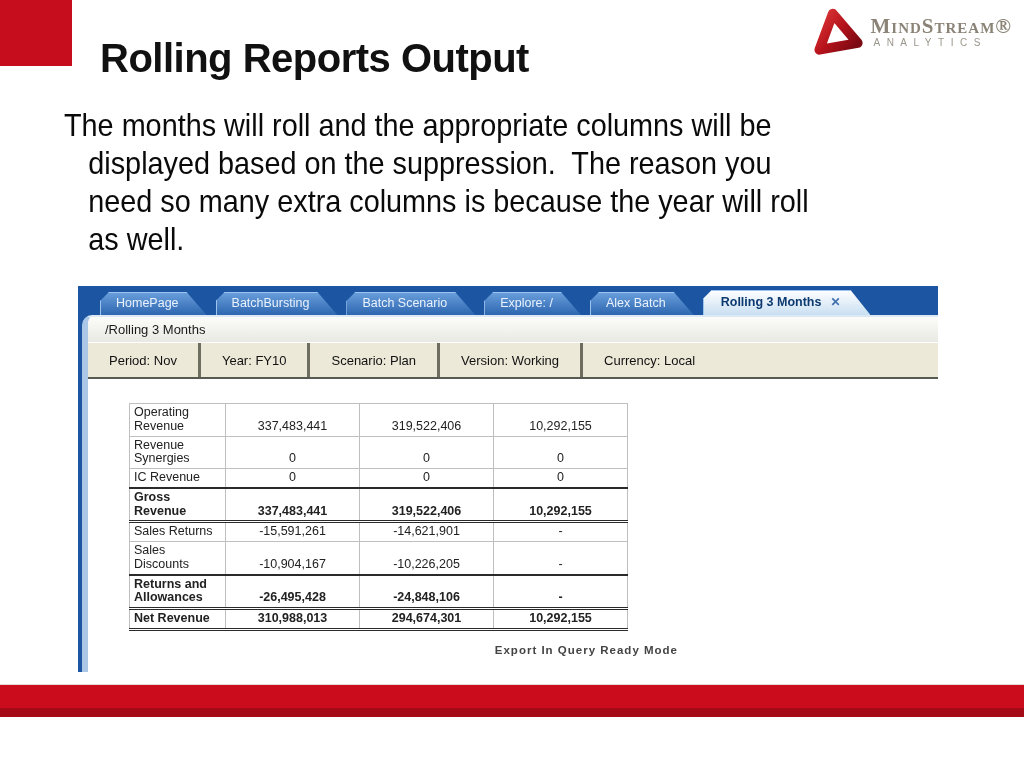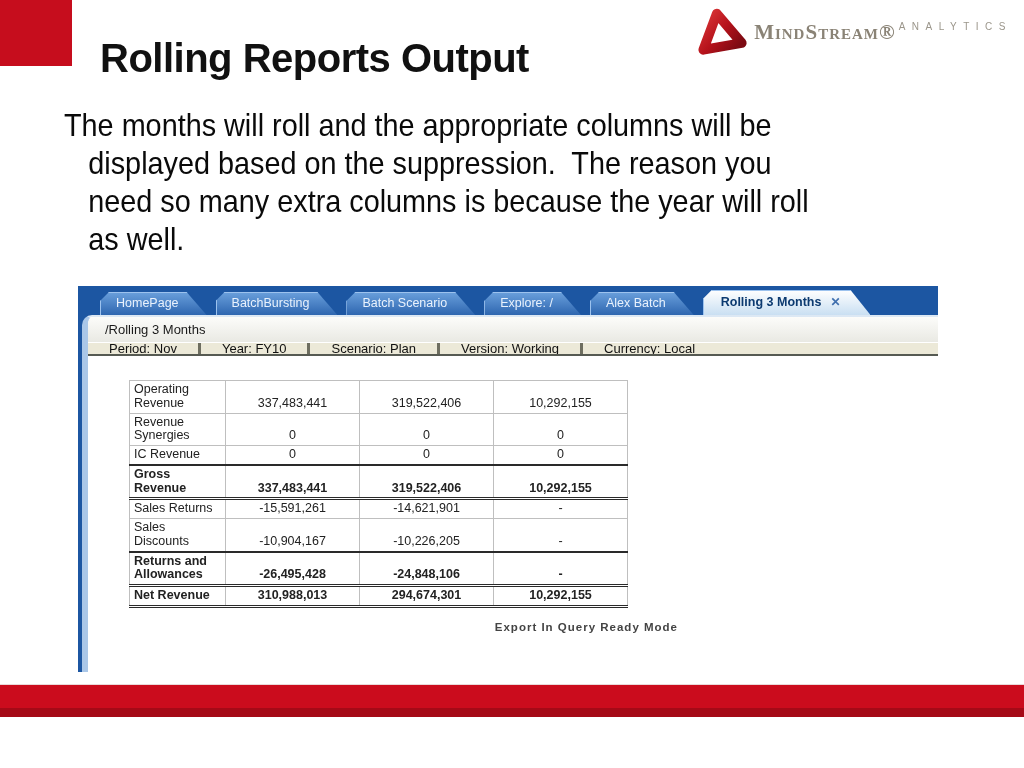--- a/index.html
+++ b/index.html
@@ -10,21 +10,21 @@
   
   .red-square { position:absolute; left:0; top:0; width:72px; height:66px; background:#c60d1d; }
 
   
   .title { position:absolute; left:100px; top:36px; font-size:40px; font-weight:bold;
            color:#111; letter-spacing:-0.5px; }
 
   
   .logo { position:absolute; right:12px; top:6px; display:flex; align-items:center; gap:8px; }
   .logo-tri { transform:rotate(-10deg); }
-  .logo-text { display:flex; line-height:1.05; }
+  .logo-text { display:flex; flex-direction:column; line-height:1.05; }
   .logo-name { font-family:"Liberation Serif", serif; font-variant:small-caps; font-weight:600;
                font-size:21px; color:#8a8376; letter-spacing:1px; }
   .logo-sub  { font-size:10px; color:#9b968b; letter-spacing:6.5px; margin-top:1px; padding-left:3px; }
 
   
   .body-text { position:absolute; left:64px; top:106px; width:1060px;
                font-size:32px; line-height:38px; color:#0a0a0a;
                transform:scaleX(0.9); transform-origin:left top; }
   .body-line { white-space:pre-wrap; }
   .body-line.indent { padding-left:27px; }
@@ -39,21 +39,21 @@
          box-shadow:inset 0 1px 0 #9cc2ee, inset 1px 0 0 #9cc2ee; }
   .tab.active { background:linear-gradient(#ffffff,#c9dff2); color:#0c3a70; font-weight:bold;
                 display:flex; align-items:center; gap:9px; padding:5px 30px 6px 18px; }
   .tab-close { color:#3f6fae; font-weight:bold; font-size:12px; line-height:1; }
 
   .panel { position:absolute; left:4px; top:29px; right:0; bottom:0; background:#fff;
            border-left:6px solid #aac7e8; border-top:2px solid #dce8f4;
            border-radius:10px 0 0 0; overflow:hidden; }
   .breadcrumb { height:25px; background:linear-gradient(#fcfcfa,#e9e9e3);
                 padding:5px 0 0 17px; font-size:13px; color:#1a1a1a; }
-  .pov { display:flex; align-items:flex-start; background:#ece9d8; height:14px;
+  .pov { display:flex; align-items:flex-start; background:#ece9d8; height:37px;
          border-top:1px solid #fff; border-bottom:2px solid #565a52;
          font-size:13px; color:#111; overflow:hidden; }
   .pov-item { padding:0 21px; white-space:nowrap; border-right:3px solid #6e6e60;
               height:100%; display:flex; align-items:center; cursor:pointer; }
   .pov-item:last-child { border-right:none; }
 
   .content { position:relative; background:#fff; height:100%; }
   table.grid { margin:24px 0 0 41px; border-collapse:collapse; font-size:12.5px;
                line-height:1.1; color:#222; }
   table.grid td { border:1px solid #bfbfbf; padding:2px 4px; vertical-align:bottom;

